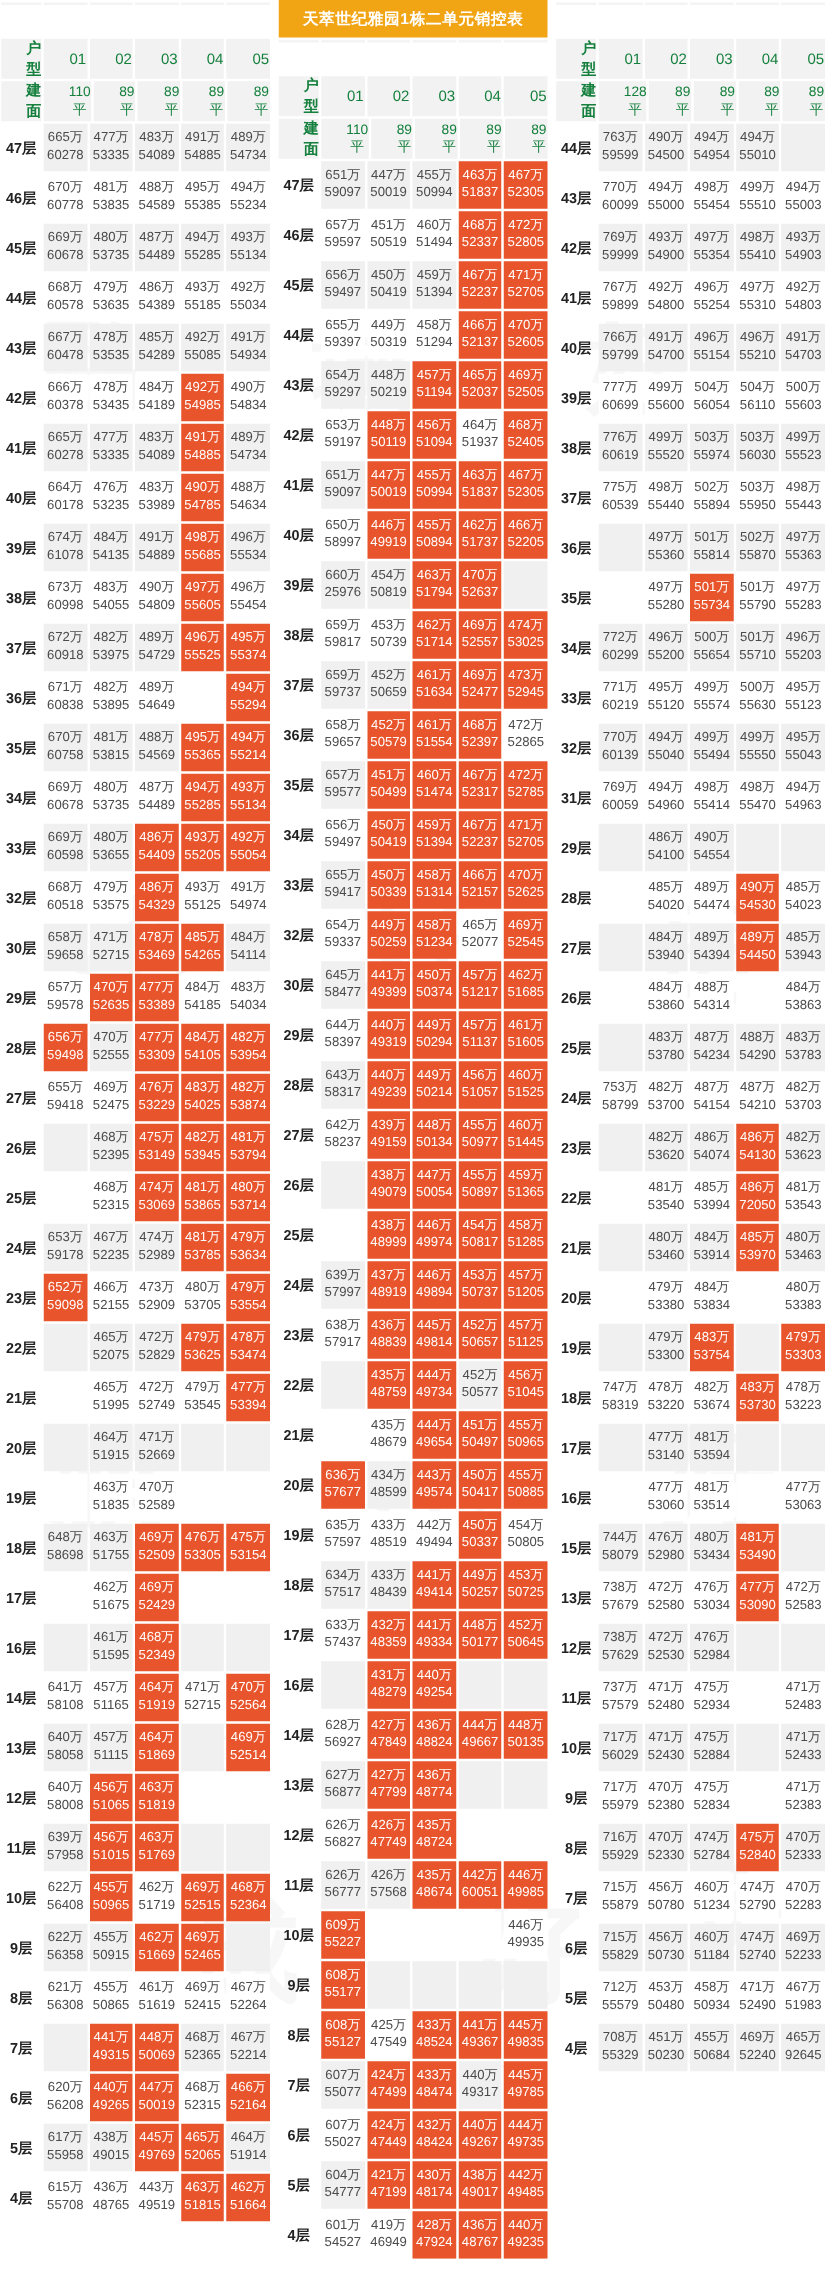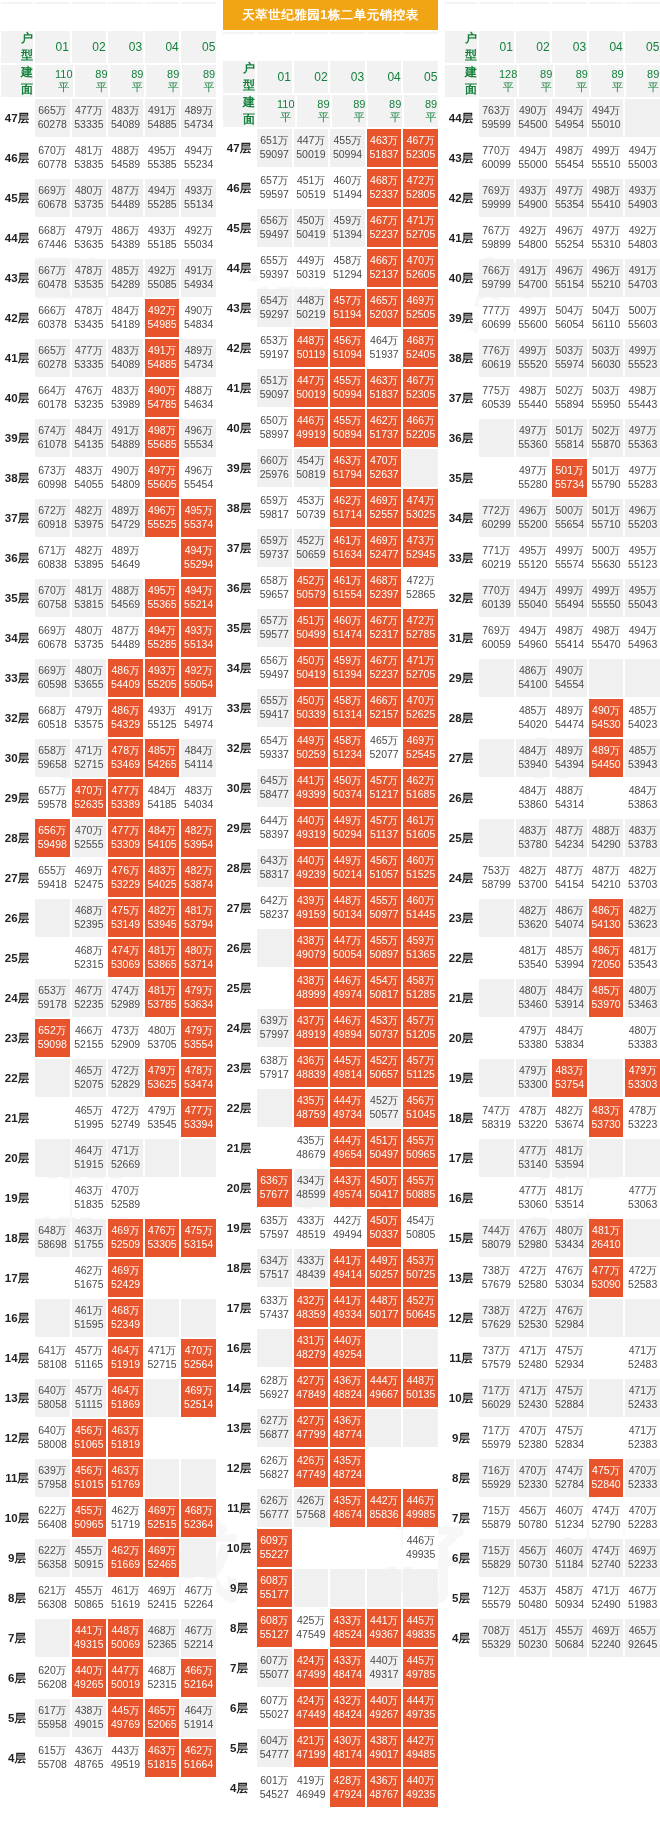--- a/index.html
+++ b/index.html
@@ -123,21 +123,21 @@
         </div>
         <div class="cell">
           <span class="p">493万</span>
           <span class="u">55134</span>
         </div>
       </div>
       <div class="grid-row data-row">
         <div class="floor">44层</div>
         <div class="cell">
           <span class="p">668万</span>
-          <span class="u">67446</span>
+          <span class="u">60578</span>
         </div>
         <div class="cell">
           <span class="p">479万</span>
           <span class="u">53635</span>
         </div>
         <div class="cell">
           <span class="p">486万</span>
           <span class="u">54389</span>
         </div>
         <div class="cell">
@@ -1733,21 +1733,21 @@
         <div class="cell">
           <span class="p">426万</span>
           <span class="u">57568</span>
         </div>
         <div class="cell sold">
           <span class="p">435万</span>
           <span class="u">48674</span>
         </div>
         <div class="cell sold">
           <span class="p">442万</span>
-          <span class="u">85836</span>
+          <span class="u">60051</span>
         </div>
         <div class="cell sold">
           <span class="p">446万</span>
           <span class="u">49985</span>
         </div>
       </div>
       <div class="grid-row data-row">
         <div class="floor">10层</div>
         <div class="cell sold">
           <span class="p">609万</span>
@@ -2497,21 +2497,21 @@
         <div class="cell">
           <span class="p">476万</span>
           <span class="u">52980</span>
         </div>
         <div class="cell">
           <span class="p">480万</span>
           <span class="u">53434</span>
         </div>
         <div class="cell sold">
           <span class="p">481万</span>
-          <span class="u">26410</span>
+          <span class="u">53490</span>
         </div>
         <div class="cell empty"></div>
       </div>
       <div class="grid-row data-row">
         <div class="floor">13层</div>
         <div class="cell">
           <span class="p">738万</span>
           <span class="u">57679</span>
         </div>
         <div class="cell">

